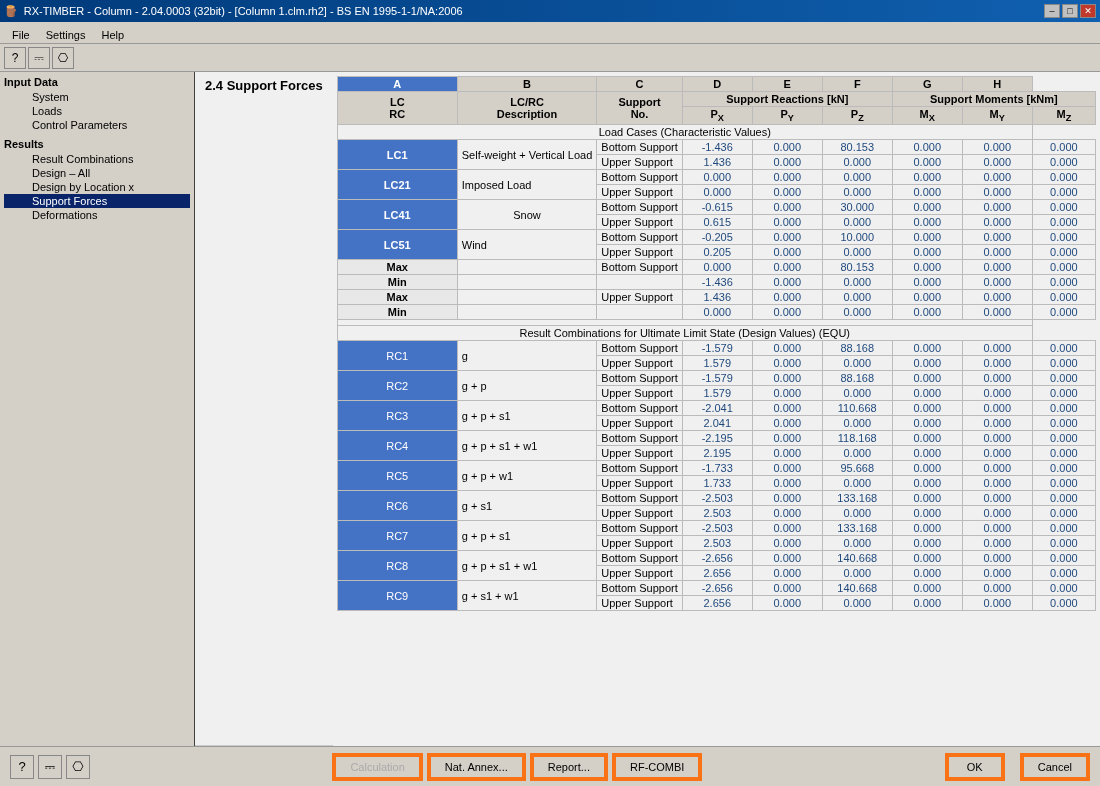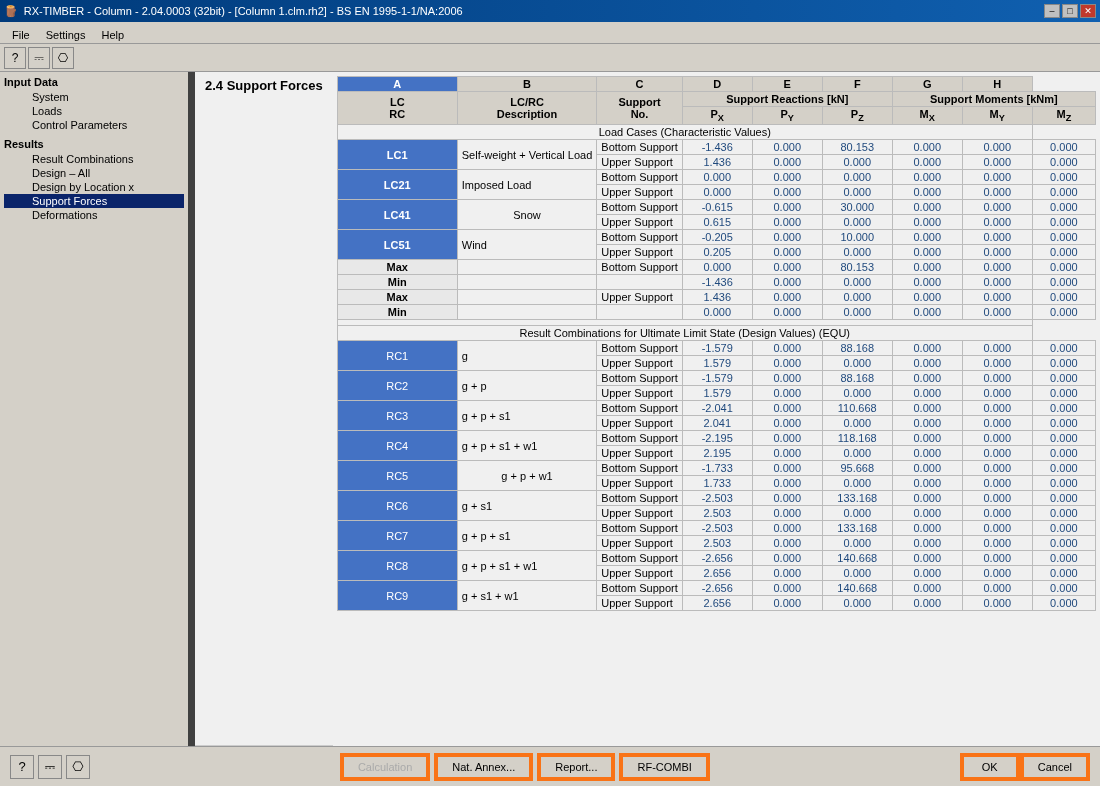--- a/index.html
+++ b/index.html
@@ -66,21 +66,21 @@
     
     .main-layout {
       display: flex;
       height: calc(786px - 22px - 22px - 28px - 40px);
     }
 
     
     .sidebar {
       width: 195px;
       background: #d4d0c8;
-      border-right: 7px solid #404040;
+      border-right: 1px solid #404040;
       padding: 4px;
       flex-shrink: 0;
     }
     .sidebar-section { font-weight: bold; font-size: 11px; margin-bottom: 2px; }
     .sidebar-item {
       padding: 1px 4px 1px 16px;
       cursor: pointer;
       font-size: 11px;
       color: #000;
     }
@@ -159,21 +159,21 @@
       height: 40px;
       background: #d4d0c8;
       border-top: 1px solid #999;
       display: flex;
       align-items: center;
       justify-content: space-between;
       padding: 0 10px;
     }
     .bottom-left { display: flex; gap: 4px; }
     .bottom-center { display: flex; gap: 4px; }
-    .bottom-right { display: flex; gap: 0; justify-content: center; }
+    .bottom-right { display: flex; gap: 15px; justify-content: center; }
     .btn {
       padding: 4px 14px;
       background: #d4d0c8;
       border: 4px solid #f97316;
       cursor: pointer;
       font-size: 11px;
       min-width: 60px;
       text-align: center;
     }
     .btn.ok { background: #d4d0c8; }
@@ -471,21 +471,21 @@
               <td style="text-align: left;">Upper Support</td>
               <td class="blue-val">2.195</td>
               <td class="blue-val">0.000</td>
               <td class="blue-val">0.000</td>
               <td class="blue-val">0.000</td>
               <td class="blue-val">0.000</td>
               <td class="blue-val">0.000</td>
             </tr>
             <tr class="data-row">
               <td rowspan="2" class="rc-cell">RC5</td>
-              <td rowspan="2" style="text-align: center; margin-left: 40px;">g + p + w1</td>
+              <td rowspan="2" style="text-align: left; margin-left: 40px;">g + p + w1</td>
               <td style="text-align: left;">Bottom Support</td>
               <td class="blue-val">-1.733</td>
               <td class="blue-val">0.000</td>
               <td class="blue-val">95.668</td>
               <td class="blue-val">0.000</td>
               <td class="blue-val">0.000</td>
               <td class="blue-val">0.000</td>
             </tr>
             <tr class="data-row">
               <td style="text-align: left;">Upper Support</td>

